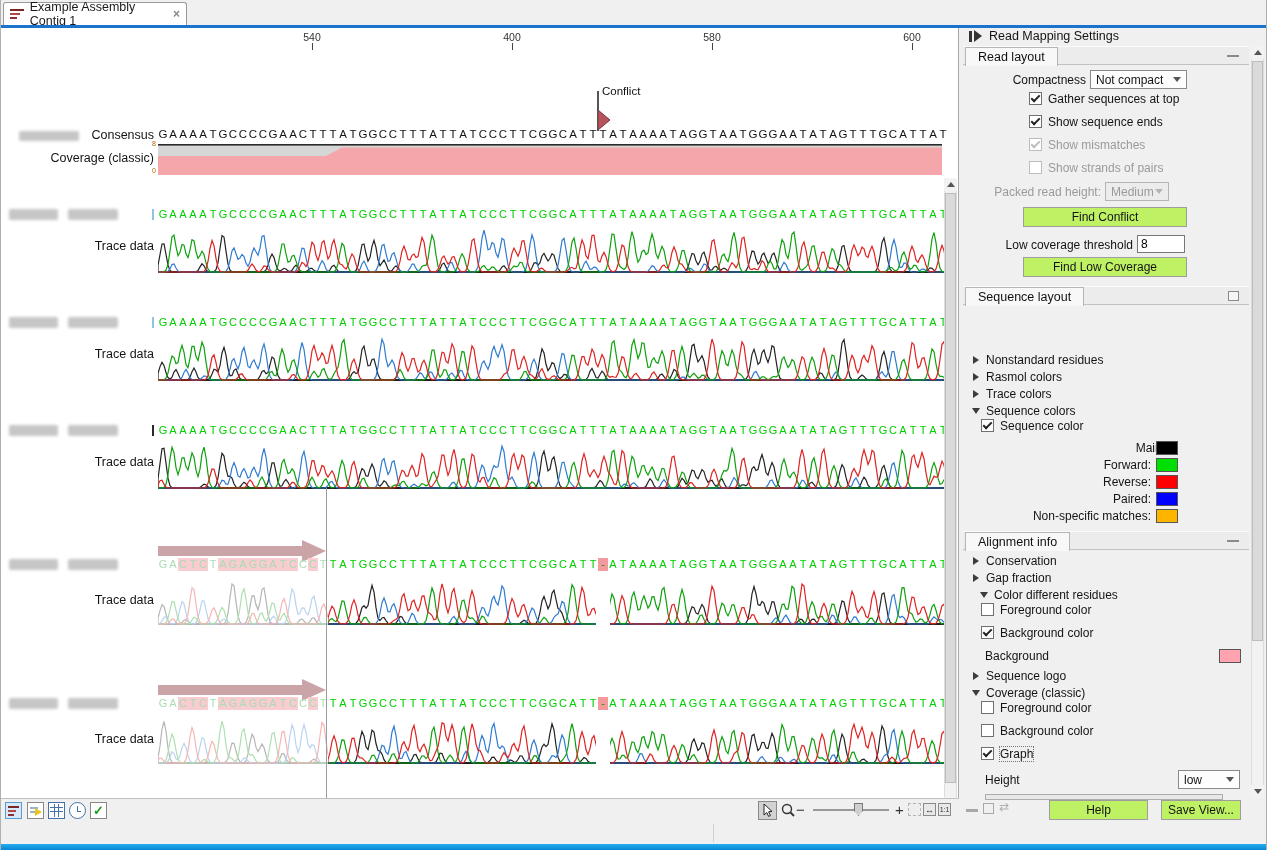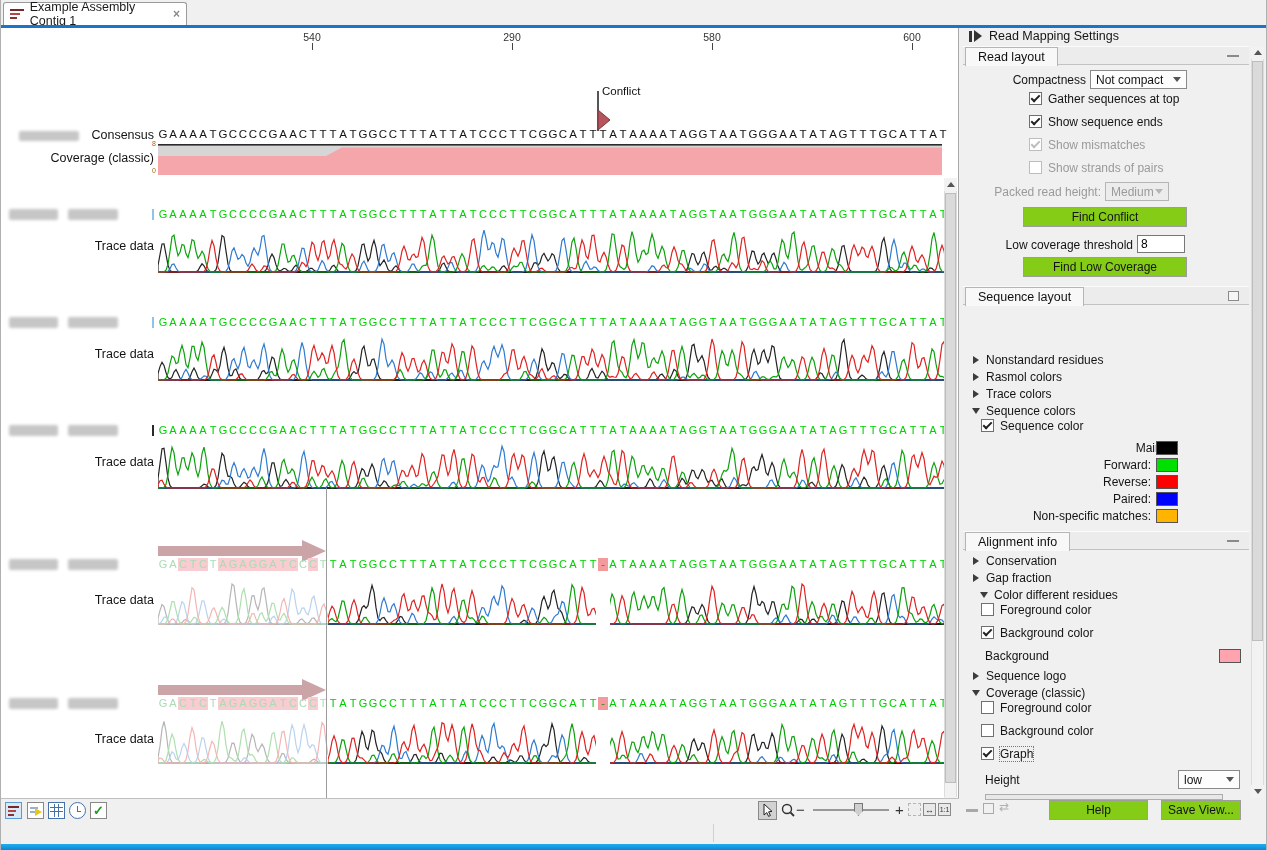--- a/index.html
+++ b/index.html
@@ -44,21 +44,21 @@
   .sechead{position:absolute;left:0;width:286px;height:19px;background:#ececec;border-top:1px solid #fbfbfb;border-bottom:1px solid #c2c2c2;box-sizing:border-box;}
   .sechead .shtab{position:absolute;left:2px;top:0;height:18px;background:#f8f8f8;border:1px solid #b5b5b5;border-bottom:none;padding:0 12px;font-size:12.5px;display:flex;align-items:center;color:#111;}
   .dashicon{position:absolute;right:10px;top:8px;width:12px;height:2px;background:#8a8a8a;}
   .foldericon{position:absolute;right:10px;top:4px;width:11px;height:10px;border:1px solid #8a8a8a;background:#f6f6f6;box-sizing:border-box;}
   .plabel{position:absolute;font-size:12px;color:#141414;text-align:right;white-space:nowrap;}
   .plabel.dis{color:#9a9a9a;}
   .dd{position:absolute;border:1px solid #8a8a8a;background:#fdfdfd;font-size:12px;color:#141414;display:flex;align-items:center;padding:0 5px;box-sizing:border-box;}
   .dd .chev{margin-left:auto;width:0;height:0;border-left:4px solid transparent;border-right:4px solid transparent;border-top:5px solid #555;}
   .dd.dis{background:#ececec;color:#9a9a9a;border-color:#b5b5b5;}
   .dd.dis .chev{border-top-color:#b5b5b5;}
-  .btn{position:absolute;background:#84cc16;border:1px solid #9d9d9d;font-size:12px;color:#141414;display:flex;align-items:center;justify-content:center;box-sizing:border-box;}
+  .btn{position:absolute;background:#bef264;border:1px solid #9d9d9d;font-size:12px;color:#141414;display:flex;align-items:center;justify-content:center;box-sizing:border-box;}
   .cb{width:13px;height:13px;background:#fff;border:1px solid #707070;position:relative;flex:none;box-sizing:border-box;}
   .cb.on::after{content:"";position:absolute;left:1px;top:2px;width:7px;height:3px;border-left:2px solid #222;border-bottom:2px solid #222;transform:rotate(-45deg);}
   .cb.dis{border-color:#bdbdbd;}
   .cb.dis.on::after{border-color:#bdbdbd;}
   .cbrow{display:flex;align-items:center;gap:6px;height:13px;margin-bottom:10px;font-size:12px;color:#141414;}
   .cbrow.dis{color:#9a9a9a;}
   .trow{display:flex;align-items:center;gap:6px;font-size:12px;color:#141414;height:17px;}
   .tw{width:9px;display:flex;justify-content:center;}
   .tw .c{width:0;height:0;border-top:4px solid transparent;border-bottom:4px solid transparent;border-left:6px solid #3c3c3c;}
   .tw .e{width:0;height:0;border-left:4px solid transparent;border-right:4px solid transparent;border-top:6px solid #3c3c3c;}
@@ -85,21 +85,21 @@
       <span>Example Assembly Contig 1</span>
       <span class="tabclose">×</span>
     </div>
   </div>
   <div id="bluebar"></div>
 
   <div id="mainview">
     <div id="ruler">
         <div class="ticklabel" style="left: 291px; top: 3px;">540</div>
         <div class="tickmark" style="left: 311px; top: 15px;"></div>
-        <div class="ticklabel" style="left: 491px; top: 3px;">290</div>
+        <div class="ticklabel" style="left: 491px; top: 3px;">400</div>
         <div class="tickmark" style="left: 511px; top: 15px;"></div>
         <div class="ticklabel" style="left: 691px; top: 3px;">580</div>
         <div class="tickmark" style="left: 711px; top: 15px;"></div>
         <div class="ticklabel" style="left: 891px; top: 3px;">600</div>
         <div class="tickmark" style="left: 911px; top: 15px;"></div>
       </div>
 
     <div class="abs" style="left:601px;top:57px;font-size:11.5px;color:#111;">Conflict</div>
     <div id="conflictline"></div>
     <svg class="abs" style="left:597px;top:82px;" width="13" height="21">

